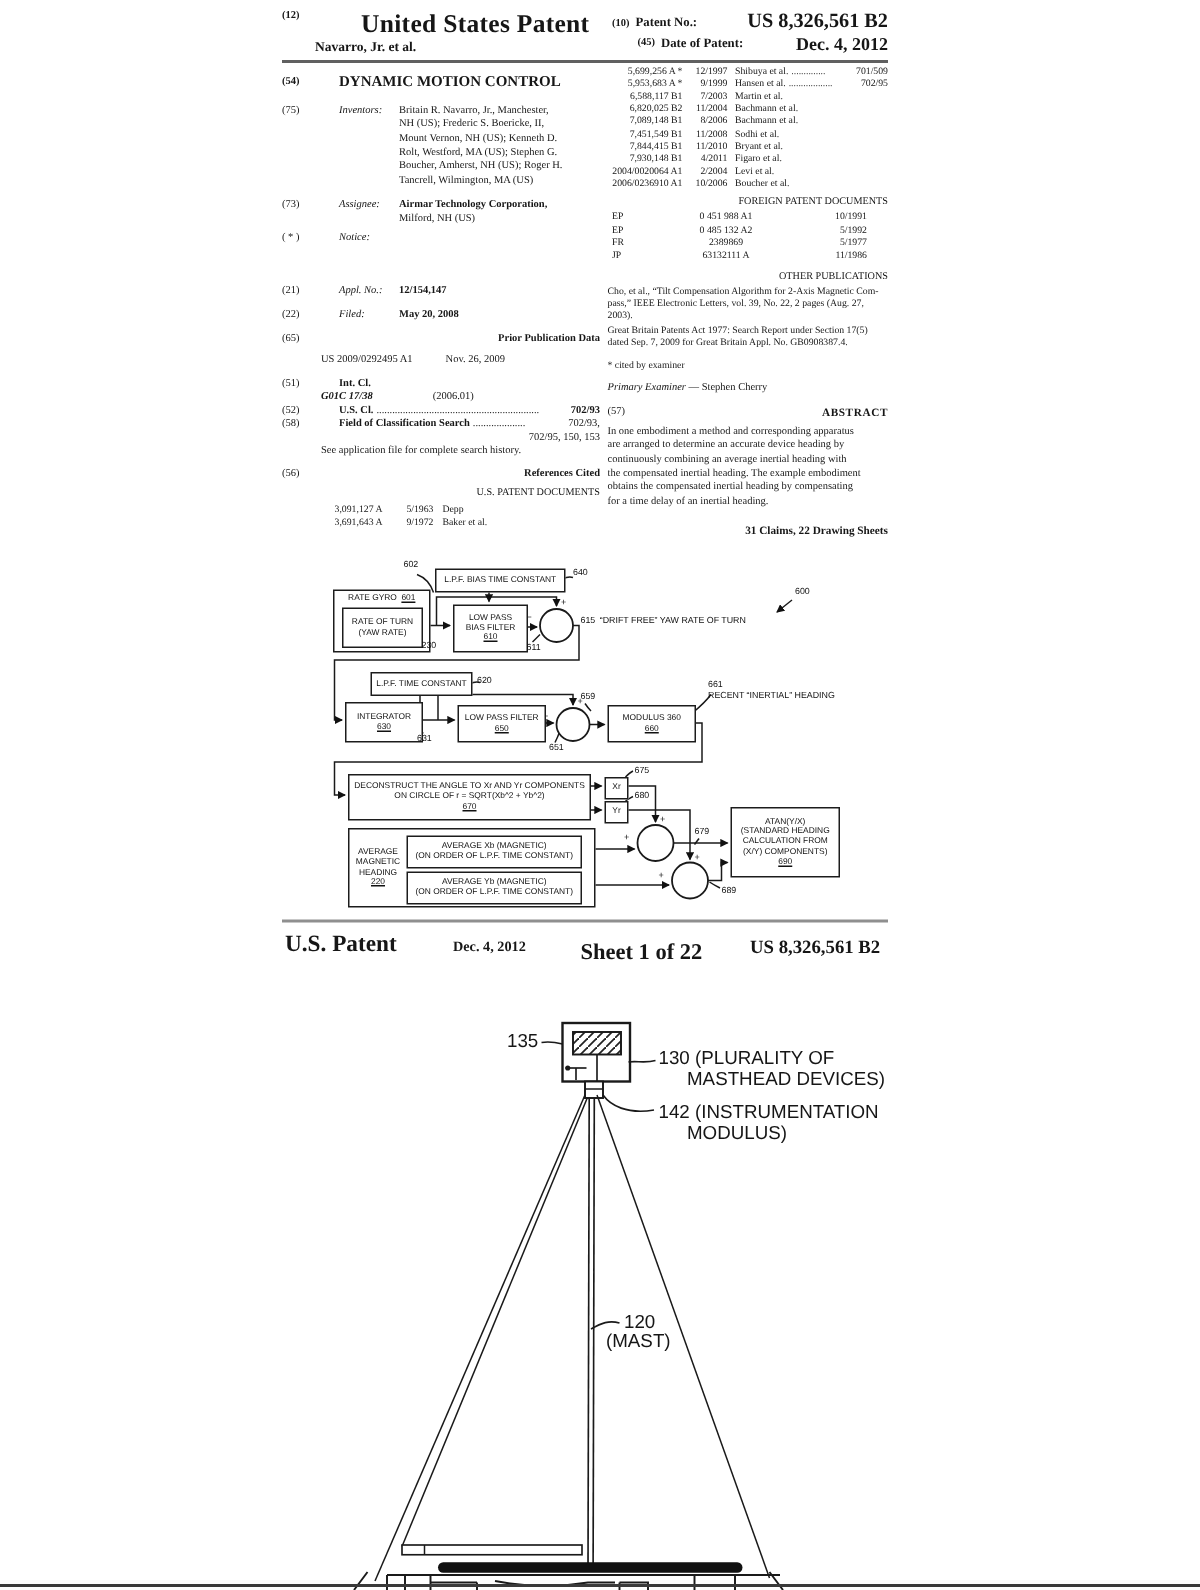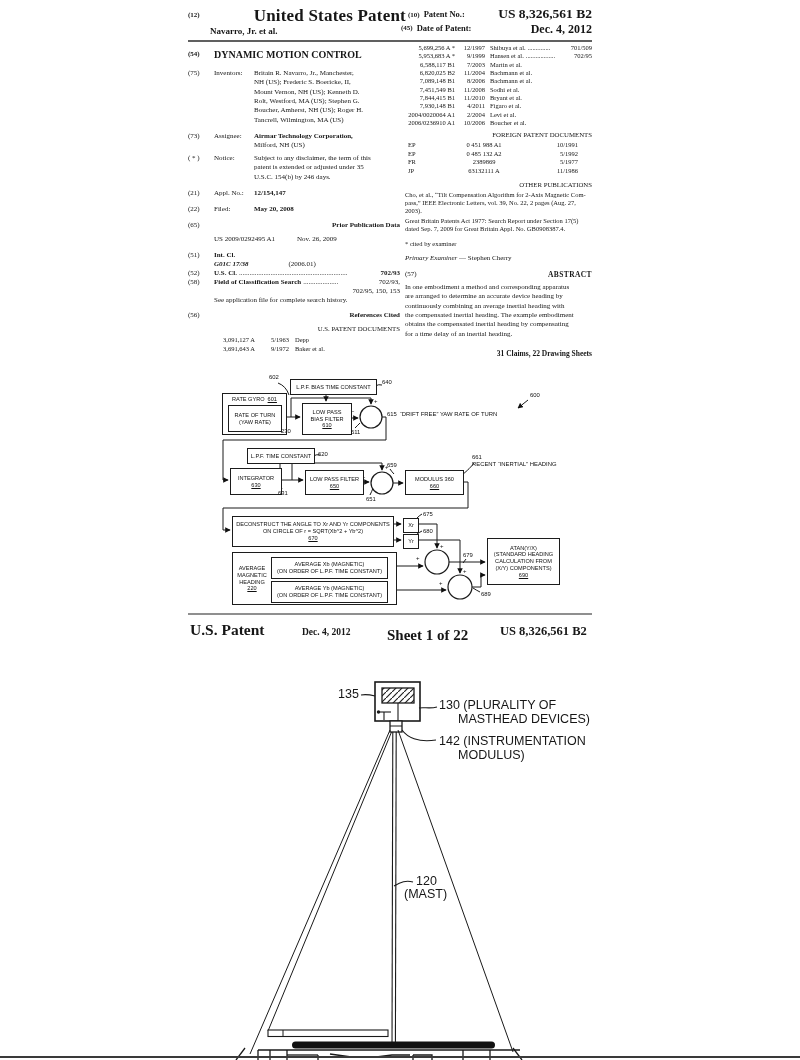--- a/index.html
+++ b/index.html
@@ -9,22 +9,22 @@
   .flex{display:flex;}
   .b{font-weight:bold;}
   .i{font-style:italic;}
   .u{text-decoration:underline;}
   .c{text-align:right;}
   .r{text-align:right;}
   .h-title{font-size:17px;font-weight:bold;letter-spacing:.2px;margin-left:36px;}
   .small-num{font-size:7px;font-weight:bold;}
   .body7{font-size:7px;line-height:9.35px;}
   .body65{font-size:6.5px;line-height:8px;}
-  .fnum{width:26px;flex:none;}
-  .flabel{width:40px;flex:none;}
+  .fnum{width:38px;flex:none;}
+  .flabel{width:40px;flex:none;font-style:italic;}
   .dots{flex:1;overflow:hidden;white-space:nowrap;margin:0 2px;color:#333;}
   .refrow{display:flex;font-size:6.5px;line-height:8.35px;}
   .rc-num{width:52px;text-align:right;flex:none;}
   .rc-date{width:30px;text-align:right;flex:none;}
   .rc-name{margin-left:5px;white-space:nowrap;}
   .rc-dots{flex:1;overflow:hidden;white-space:nowrap;margin:0 2px;color:#333;}
   .frow{display:flex;font-size:6.5px;line-height:8.5px;}
   .fc-cc{width:26px;flex:none;}
   .fc-num{flex:1;text-align:center;}
   .fc-date{width:44px;text-align:right;flex:none;}
@@ -35,32 +35,32 @@
   .dbox{position:absolute;border:1.4px solid #1c1c1c;background:#fff;display:flex;flex-direction:column;
         align-items:center;justify-content:center;text-align:center;
         font-family:"Liberation Sans",sans-serif;font-size:5.6px;line-height:6.7px;color:#111;}
   .dlabel{position:absolute;font-family:"Liberation Sans",sans-serif;font-size:5.9px;line-height:7px;color:#111;white-space:nowrap;}
   .boatlabel{position:absolute;font-family:"Liberation Sans",sans-serif;font-size:12.5px;color:#161616;white-space:nowrap;}
   .rule{background:#606060;}
 </style>
 </head>
 <body>
 
-<div class="abs flex" style="left:188px;top:6px;align-items:center;gap:18px">
+<div class="abs flex" style="left:188px;top:6px;align-items:flex-start;gap:5px">
   <span class="small-num" style="padding-bottom:3px">(12)</span>
   <span class="h-title">United States Patent</span>
 </div>
 <div class="abs b" style="left:210px;top:26px;font-size:9px">Navarro, Jr. et al.</div>
 
 <div class="abs flex" style="left:408px;top:9px;gap:4px;align-items:flex-end">
   <span class="small-num">(10)</span>
   <span class="b" style="font-size:8.5px">Patent No.:</span>
 </div>
 <div class="abs b r" style="left:490px;top:6px;width:102px;font-size:13.5px">US 8,326,561 B2</div>
-<div class="abs flex" style="left:401px;top:23px;gap:4px;align-items:center">
+<div class="abs flex" style="left:425px;top:23px;gap:4px;align-items:center">
   <span class="small-num">(45)</span>
   <span class="b" style="font-size:8.5px">Date of Patent:</span>
 </div>
 <div class="abs b r" style="left:490px;top:21.5px;width:102px;font-size:12px">Dec. 4, 2012</div>
 
 <div class="abs rule" style="left:188px;top:40px;width:404px;height:2px"></div>
 
 <div class="abs flex body7" style="left:188px;top:50px;width:212px">
   <span class="fnum b">(54)</span>
   <span class="b" style="font-size:10px">DYNAMIC MOTION CONTROL</span>
@@ -84,25 +84,20 @@
   <span class="flabel">Assignee:</span>
   <span style="flex:1">
     <span class="b" style="display:block">Airmar Technology Corporation,</span>
     <span style="display:block">Milford, NH (US)</span>
   </span>
 </div>
 
 <div class="abs flex body7" style="left:188px;top:154px;width:212px">
   <span class="fnum">( * )</span>
   <span class="flabel">Notice:</span>
-  <span style="flex:1">
-    <span style="display:block">Subject to any disclaimer, the term of this</span>
-    <span style="display:block">patent is extended or adjusted under 35</span>
-    <span style="display:block">U.S.C. 154(b) by 246 days.</span>
-  </span>
 </div>
 
 <div class="abs flex body7" style="left:188px;top:189px;width:212px">
   <span class="fnum">(21)</span>
   <span class="flabel">Appl. No.:</span>
   <span class="b">12/154,147</span>
 </div>
 
 <div class="abs flex body7" style="left:188px;top:205px;width:212px">
   <span class="fnum">(22)</span>

